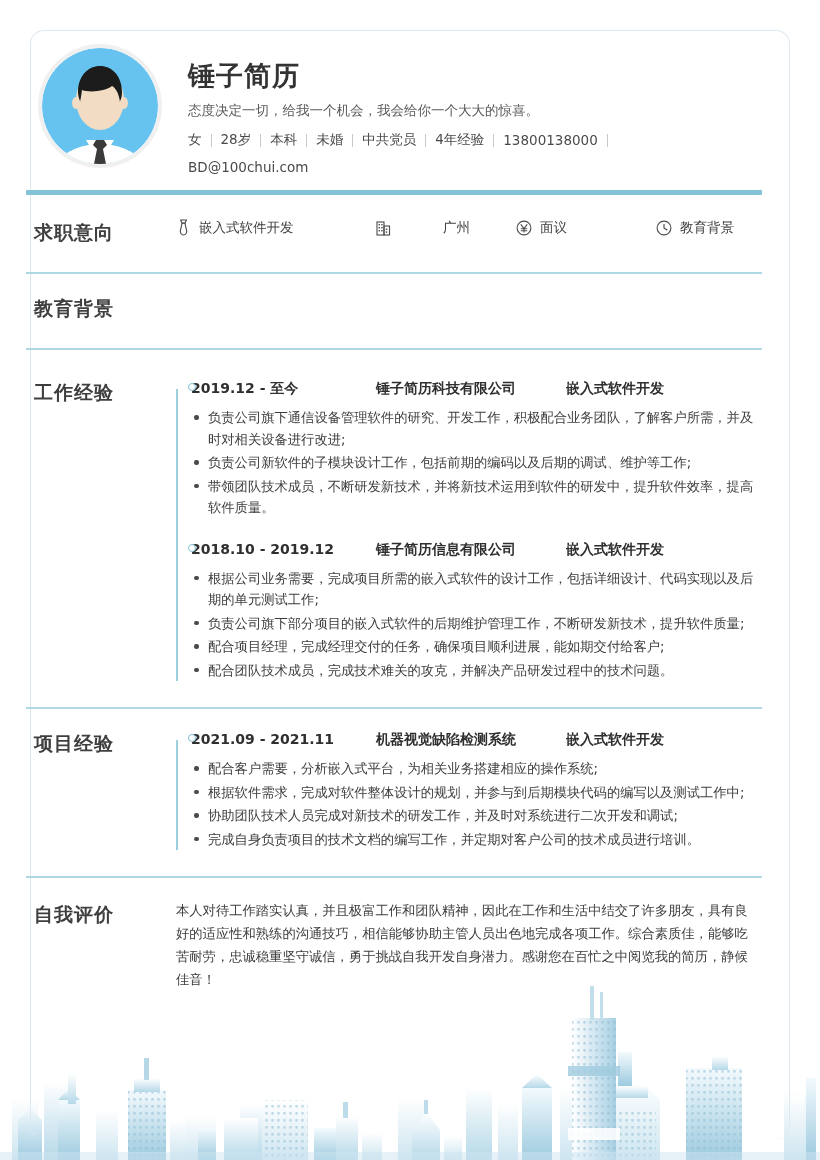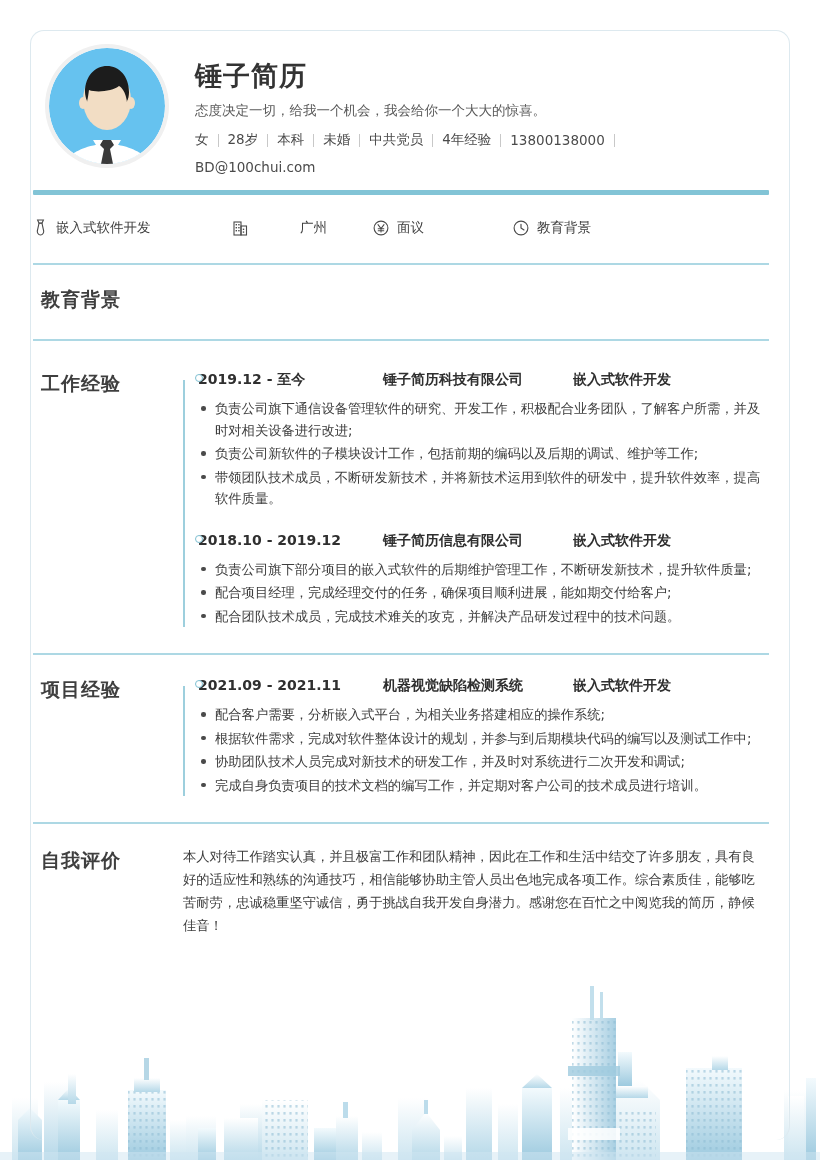--- a/index.html
+++ b/index.html
@@ -32,21 +32,21 @@
     position: absolute;
     left: 0; bottom: 0;
     width: 820px; height: 190px;
     overflow: hidden;
     z-index: 0;
   }
 
   
   .content {
     position: absolute;
-    left: 21px; top: 30px;
+    left: 14px; top: 30px;
     width: 760px;
     z-index: 2;
   }
 
   
   .header {
     display: flex;
     align-items: flex-start;
     padding: 14px 16px 0 16px;
     height: 152px;
@@ -359,20 +359,21 @@
           <span class="sep"></span>
           <span class="mi">13800138000</span>
           <span class="sep"></span>
         </div>
         <div class="email">BD@100chui.com</div>
       </div>
     </div>
     <div class="thick-rule"></div>
 
     <div class="section intent">
+      <div class="sec-title">求职意向</div>
       <div class="sec-body">
         <div class="intent-items">
 
           <div class="intent-item ii-1">
             <span class="ic">
               <svg width="15" height="18" viewBox="0 0 15 18">
                   <path d="M4.6 1h5.8l-1.3 3H5.9z" fill="none" stroke="#4a4a4a" stroke-width="1.1"></path>
                   <path d="M6 4.3h3l1.6 7.2A3.6 3.6 0 0 1 7.5 16a3.6 3.6 0 0 1-3.1-4.5z" fill="none" stroke="#4a4a4a" stroke-width="1.1"></path>
                 </svg>
             </span>
@@ -448,20 +449,21 @@
           </div>
 
           <div class="entry">
             <div class="tl-dot"></div>
             <div class="entry-head">
               <span class="eh-date">2018.10 - 2019.12</span>
               <span class="eh-org">锤子简历信息有限公司</span>
               <span class="eh-role">嵌入式软件开发</span>
             </div>
             <ul class="bullets">
+              <li>根据公司业务需要，完成项目所需的嵌入式软件的设计工作，包括详细设计、代码实现以及后期的单元测试工作;</li>
               <li>负责公司旗下部分项目的嵌入式软件的后期维护管理工作，不断研发新技术，提升软件质量;</li>
               <li>配合项目经理，完成经理交付的任务，确保项目顺利进展，能如期交付给客户;</li>
               <li>配合团队技术成员，完成技术难关的攻克，并解决产品研发过程中的技术问题。</li>
             </ul>
           </div>
 
         </div>
       </div>
     </div>
     <div class="thin-rule"></div>

